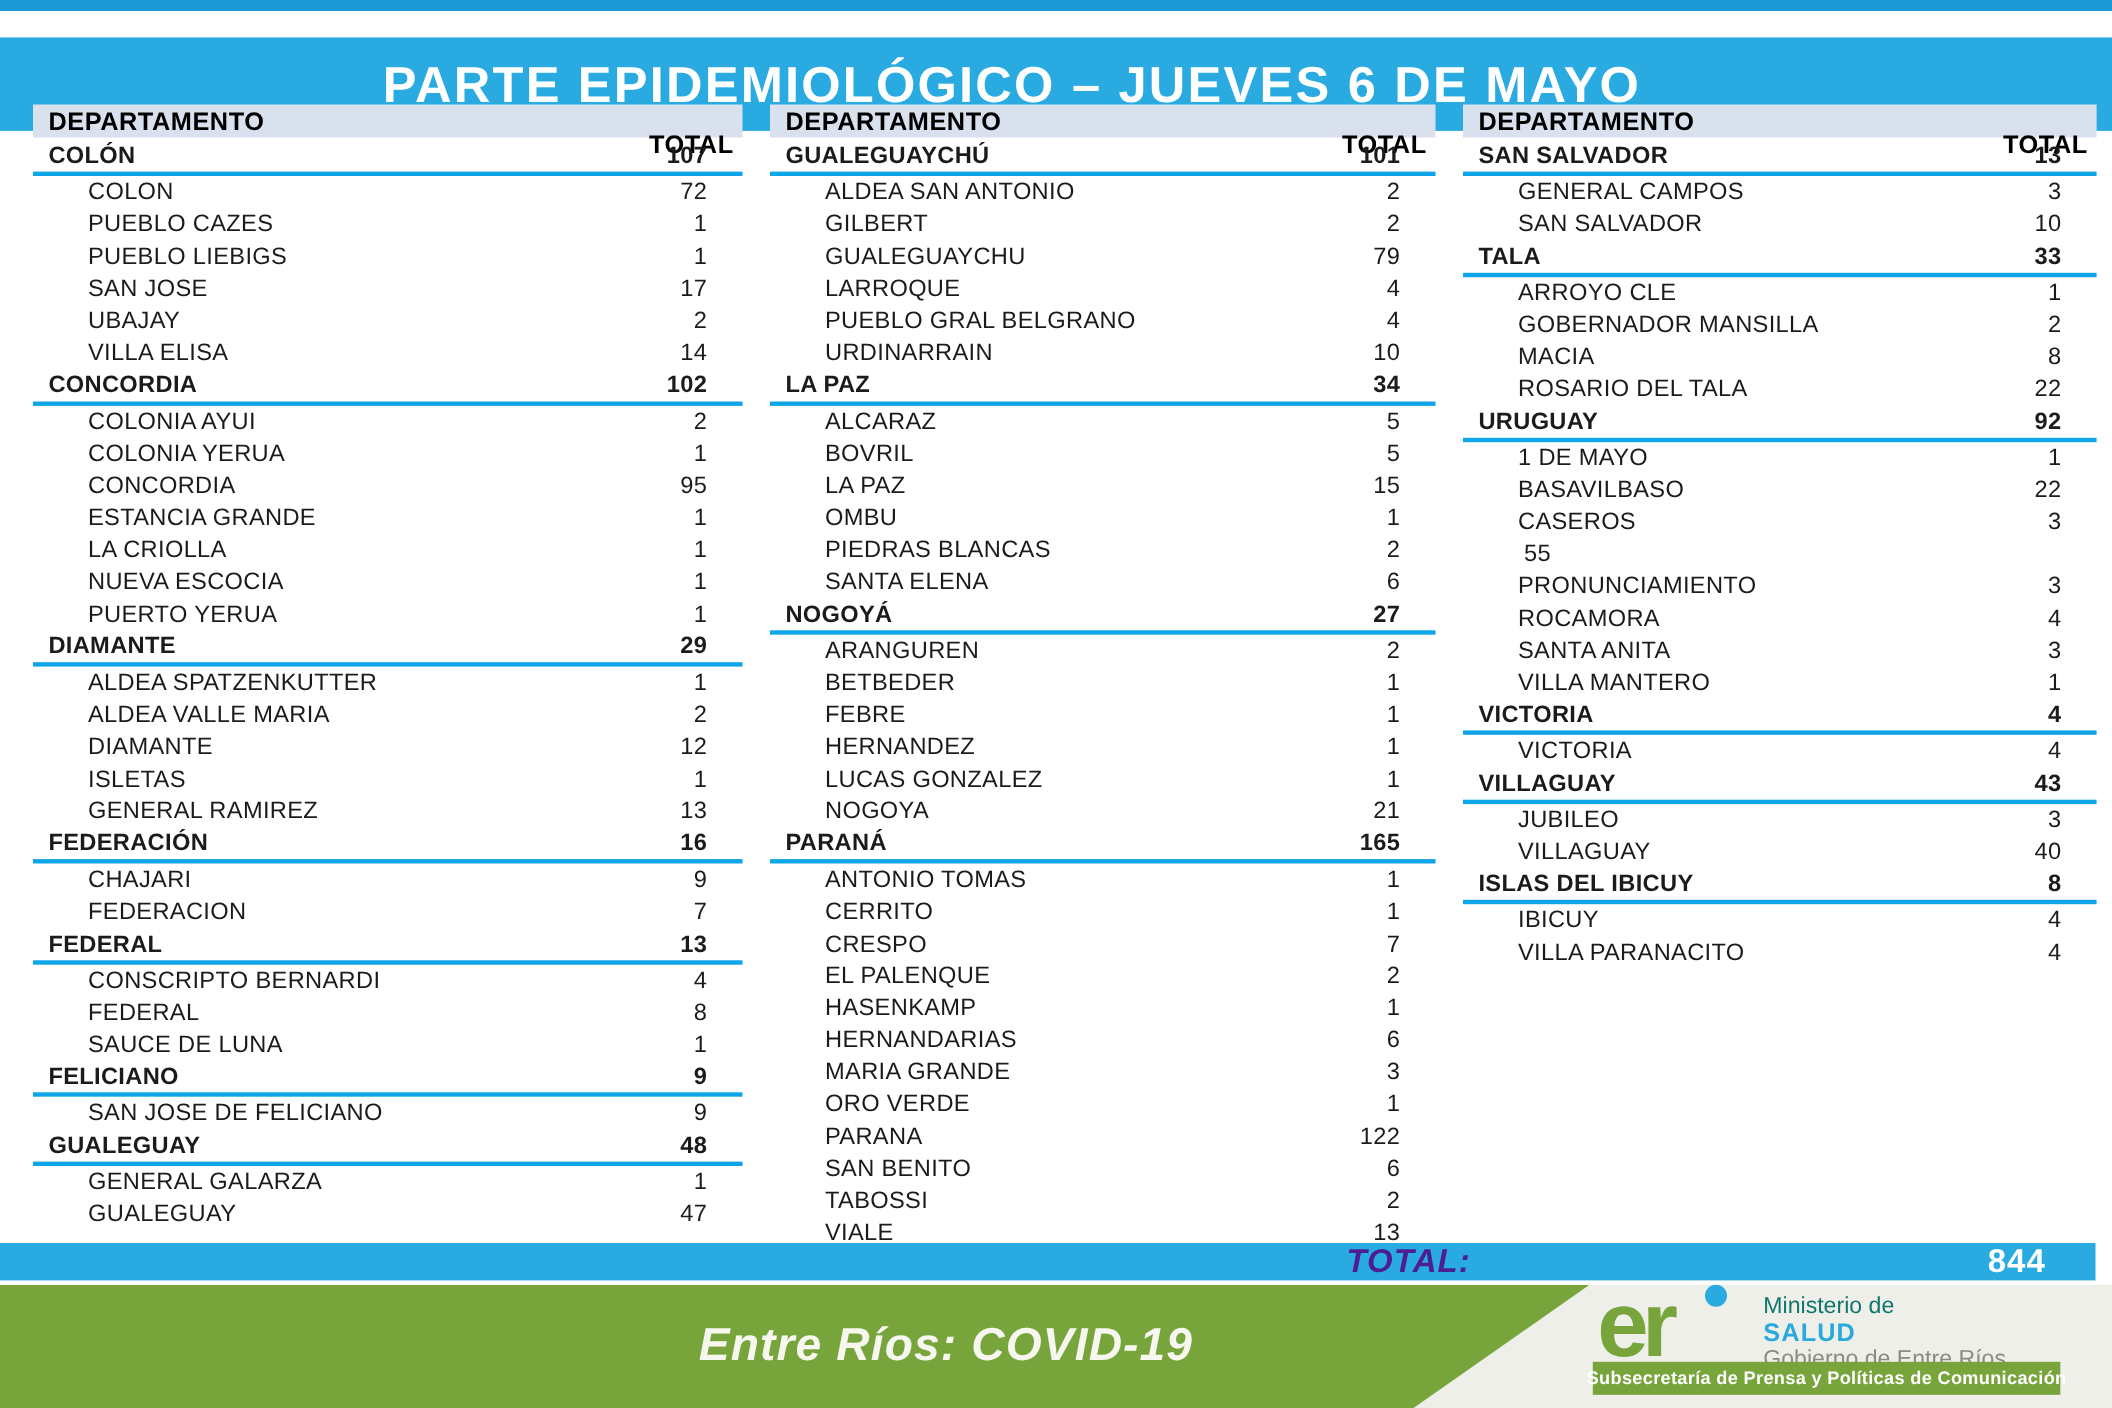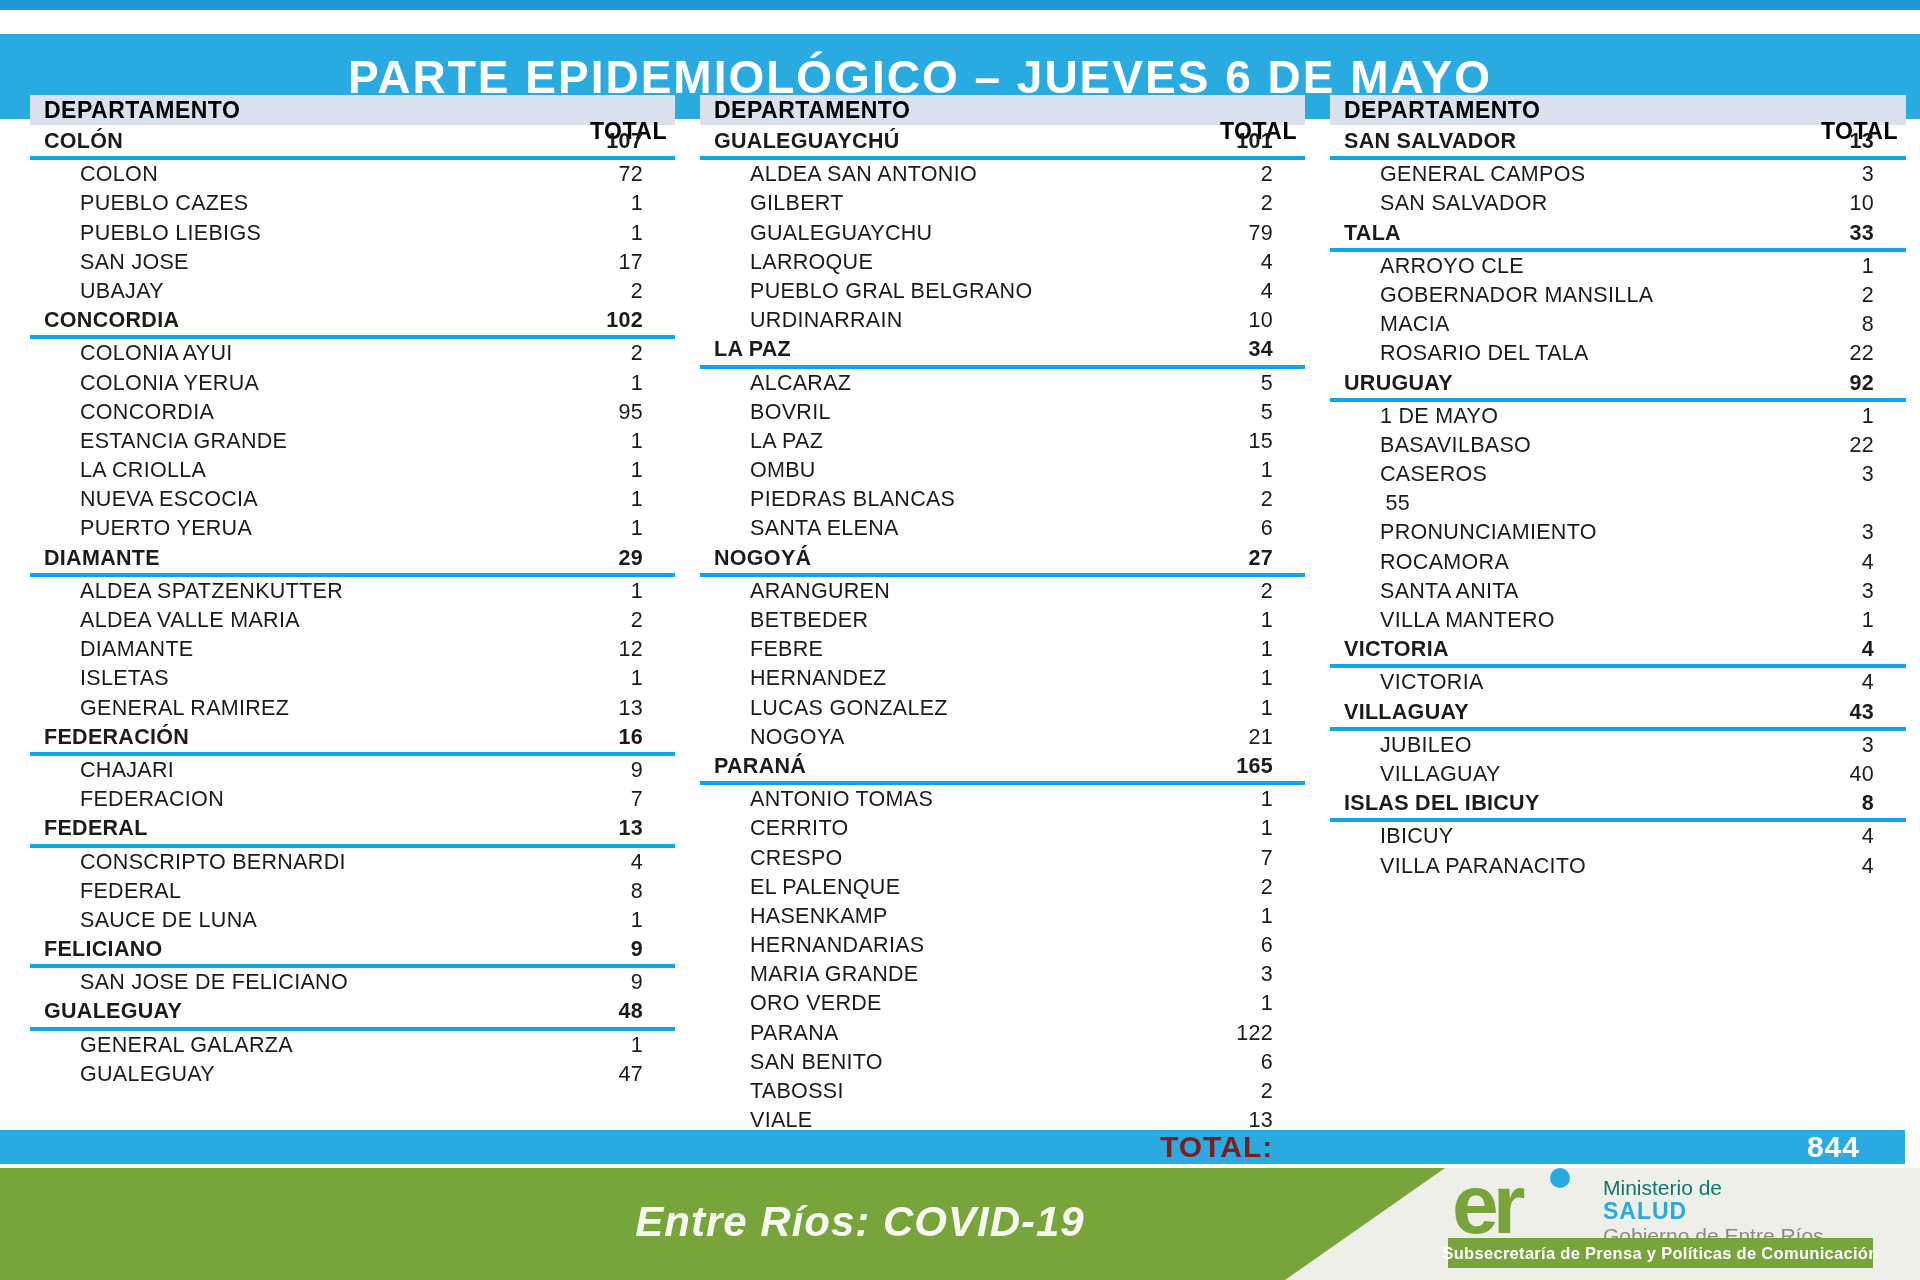--- a/index.html
+++ b/index.html
@@ -24,22 +24,22 @@
   .row{height:29.2px;display:flex;align-items:center;justify-content:space-between;
        font-size:21.5px;letter-spacing:.3px;line-height:29.2px;}
   .row .num{min-width:80px;text-align:right;padding-right:32px;}
   .row.dept{font-weight:700;border-bottom:4px solid #0ea5e9;align-items:center;}
   .row.dept .name{padding-left:14px;}
   .row.loc .name{padding-left:50px;font-weight:400;}
   .row.loc .num{font-weight:400;}
 
   
   .grandbar{position:absolute;left:0;top:1130px;width:1905px;height:34px;background:#29abe2;}
-  .gt-label{position:absolute;left:1160px;top:0;height:34px;line-height:34px;color:#7f1d1d;
-            font-weight:700;font-size:30px;letter-spacing:1px;}
+  .gt-label{position:absolute;left:1224px;top:0;height:34px;line-height:34px;color:#4c1d95;
+            font-weight:700;font-size:30px;letter-spacing:1px;font-style:italic;}
   .gt-value{position:absolute;right:45px;top:0;height:34px;line-height:34px;color:#ffffff;
             font-weight:700;font-size:30px;letter-spacing:1px;}
 
   
   .footer{position:absolute;left:0;top:1168px;width:1920px;height:112px;background:#edefe8;}
   .green-band{position:absolute;left:0;top:0;width:1450px;height:112px;background:#78a43c;
               clip-path:polygon(0 0,1445px 0,1285px 112px,0 112px);}
   .headline{position:absolute;left:570px;top:30px;width:580px;text-align:center;color:#f6f8ef;
             font-size:42px;font-weight:700;font-style:italic;letter-spacing:1px;white-space:nowrap;}
   .logo-area{position:absolute;left:1440px;top:0;width:440px;height:112px;}
@@ -89,20 +89,24 @@
           <span class="num">1</span>
         </div>
         <div class="row loc">
           <span class="name">SAN JOSE</span>
           <span class="num">17</span>
         </div>
         <div class="row loc">
           <span class="name">UBAJAY</span>
           <span class="num">2</span>
         </div>
+        <div class="row loc">
+          <span class="name">VILLA ELISA</span>
+          <span class="num">14</span>
+        </div>
         <div class="row dept">
           <span class="name">CONCORDIA</span>
           <span class="num">102</span>
         </div>
         <div class="row loc">
           <span class="name">COLONIA AYUI</span>
           <span class="num">2</span>
         </div>
         <div class="row loc">
           <span class="name">COLONIA YERUA</span>

